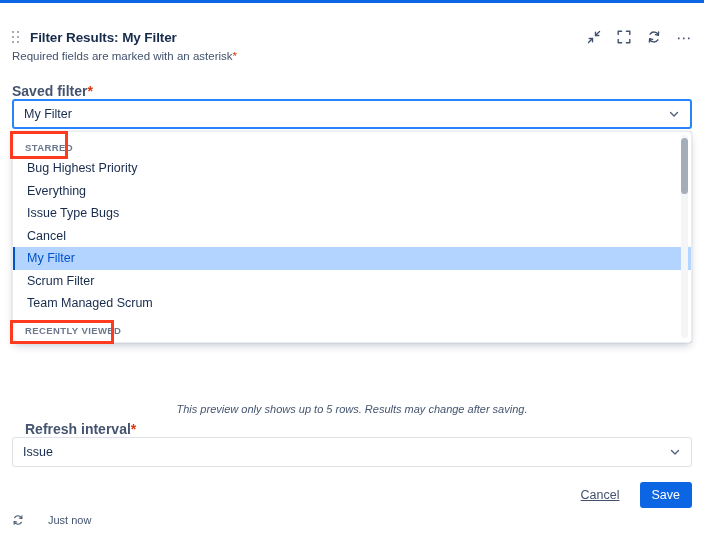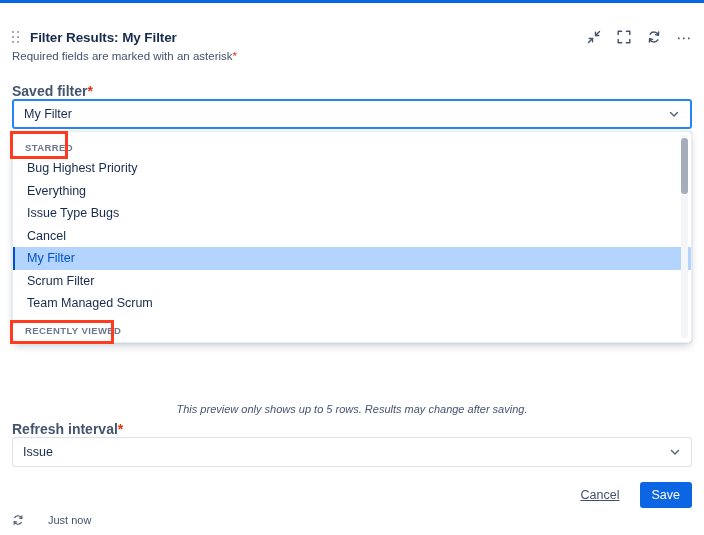--- a/index.html
+++ b/index.html
@@ -257,21 +257,21 @@
     position: absolute;
     left: 12px; top: 403px;
     width: 680px;
     text-align: center;
     font-size: 11px;
     font-style: italic;
     color: #44546f;
     z-index: 5;
   }
 
-  .refresh-label { position: absolute; top: 421px; left: 12px; }
+  .refresh-label { position: absolute; top: 421px; left: 25px; }
 
   
   .footer-btns {
     position: absolute;
     right: 12px; top: 482px;
     display: flex; align-items: center; gap: 8px;
   }
   .btn {
     border: none;
     border-radius: 3px;

